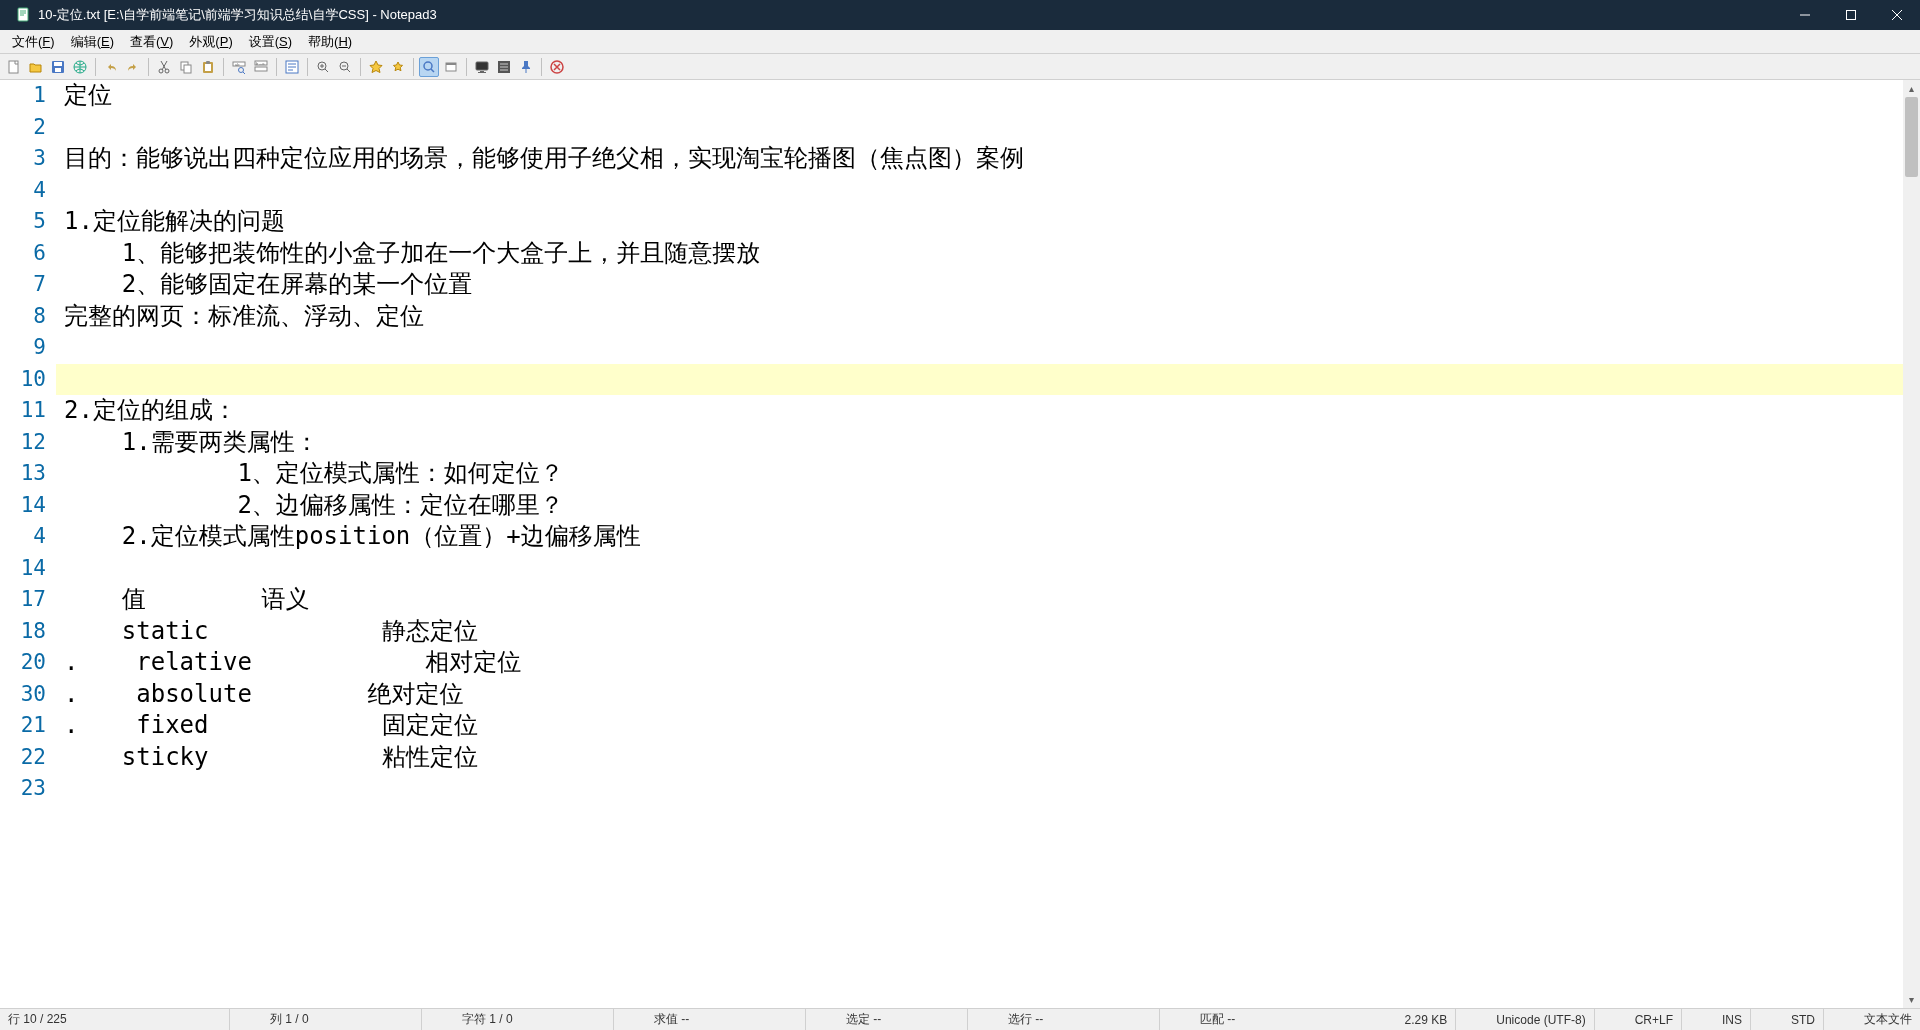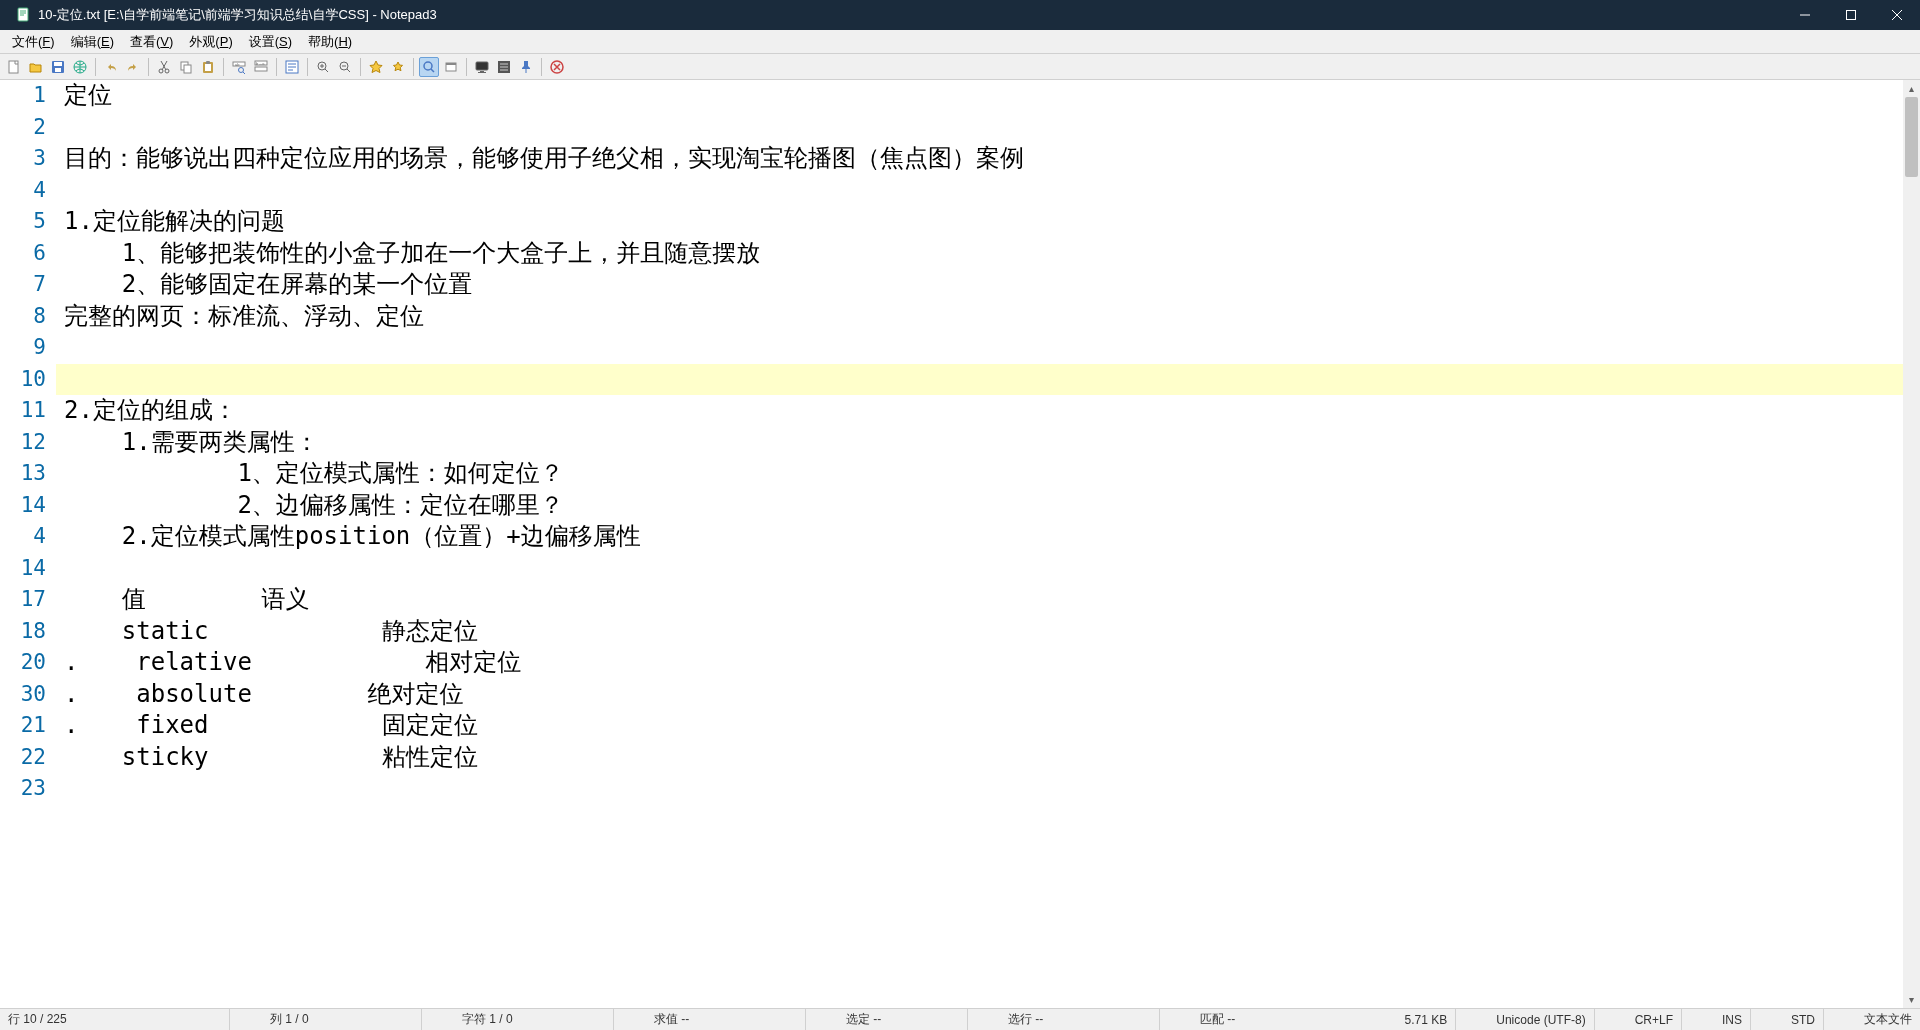--- a/index.html
+++ b/index.html
@@ -305,19 +305,19 @@
 
 <div class="statusbar">
   <div class="cell" style="width:230px">行  10 / 225</div>
   <div class="cell" style="width:160px">列  1 / 0</div>
   <div class="cell" style="width:160px">字符  1 / 0</div>
   <div class="cell" style="width:160px">求值  --</div>
   <div class="cell" style="width:130px">选定  --</div>
   <div class="cell" style="width:160px">选行  --</div>
   <div class="cell noborder">匹配  --</div>
   <div class="spacer"></div>
-  <div class="cell">5.71 KB</div>
+  <div class="cell">2.29 KB</div>
   <div class="cell">Unicode (UTF-8)</div>
   <div class="cell">CR+LF</div>
   <div class="cell">INS</div>
   <div class="cell">STD</div>
   <div class="cell noborder">文本文件</div>
 </div>
 
 </body></html>

